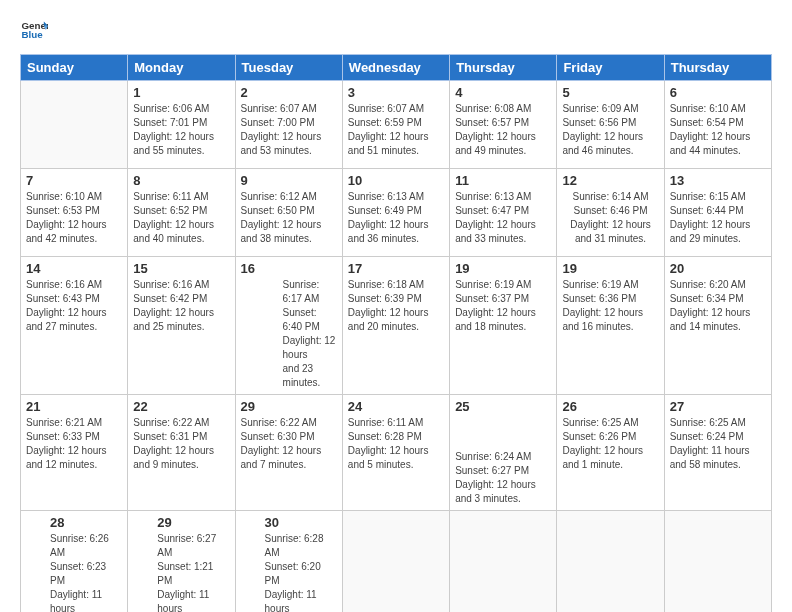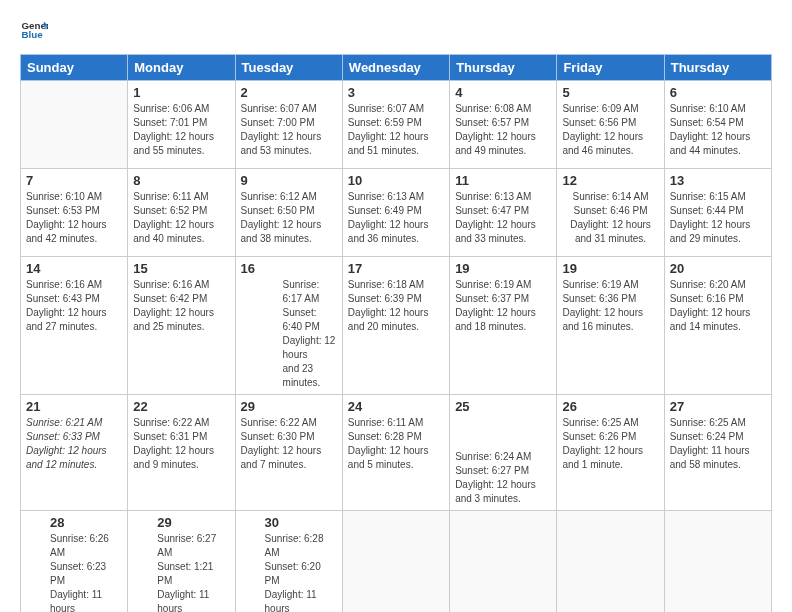--- a/index.html
+++ b/index.html
@@ -259,29 +259,29 @@
           <td>
             <span class="day-number">19</span>
             <div class="day-info" style="white-space: pre-line;">Sunrise: 6:19 AM
 Sunset: 6:36 PM
 Daylight: 12 hours
 and 16 minutes.</div>
           </td>
           <td>
             <span class="day-number">20</span>
             <div class="day-info" style="white-space: pre-line;">Sunrise: 6:20 AM
-Sunset: 6:16 PM
+Sunset: 6:34 PM
 Daylight: 12 hours
 and 14 minutes.</div>
           </td>
         </tr>
         <tr>
           <td>
             <span class="day-number">21</span>
-            <div class="day-info" style="white-space: pre-line; font-style: italic;">Sunrise: 6:21 AM
+            <div class="day-info" style="white-space: pre-line;">Sunrise: 6:21 AM
 Sunset: 6:33 PM
 Daylight: 12 hours
 and 12 minutes.</div>
           </td>
           <td>
             <span class="day-number">22</span>
             <div class="day-info" style="white-space: pre-line;">Sunrise: 6:22 AM
 Sunset: 6:31 PM
 Daylight: 12 hours
 and 9 minutes.</div>

